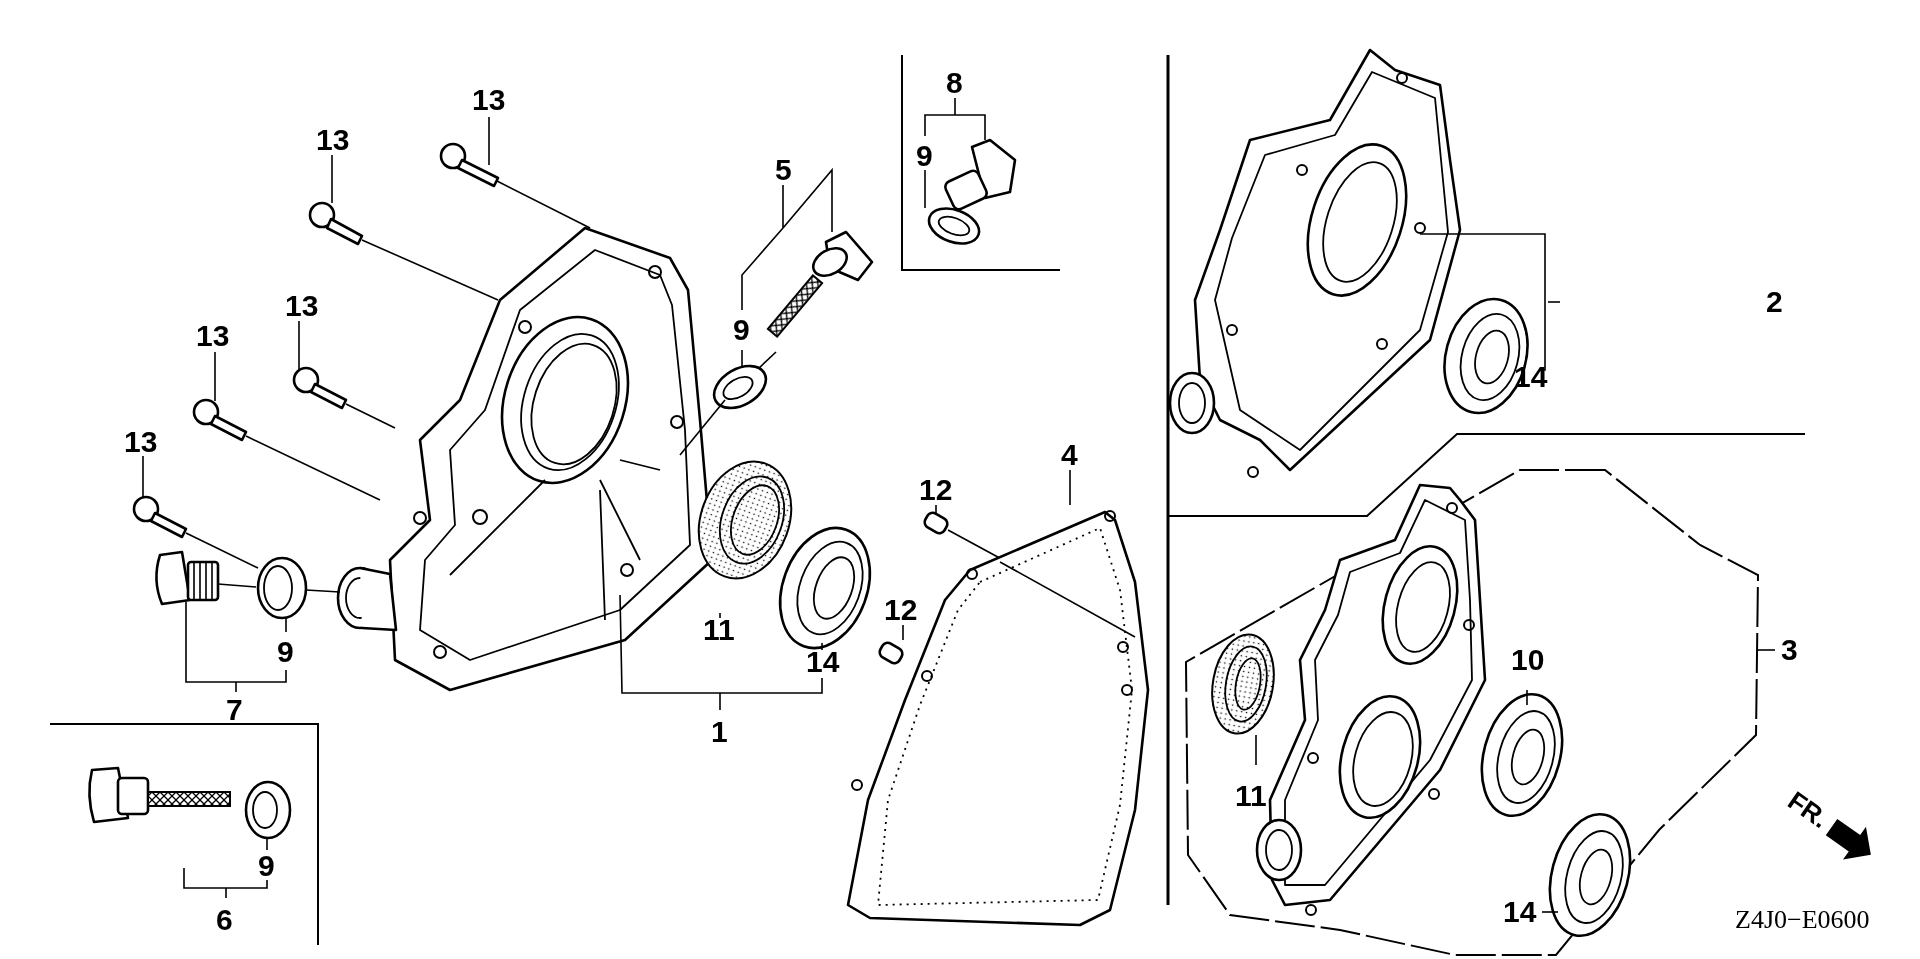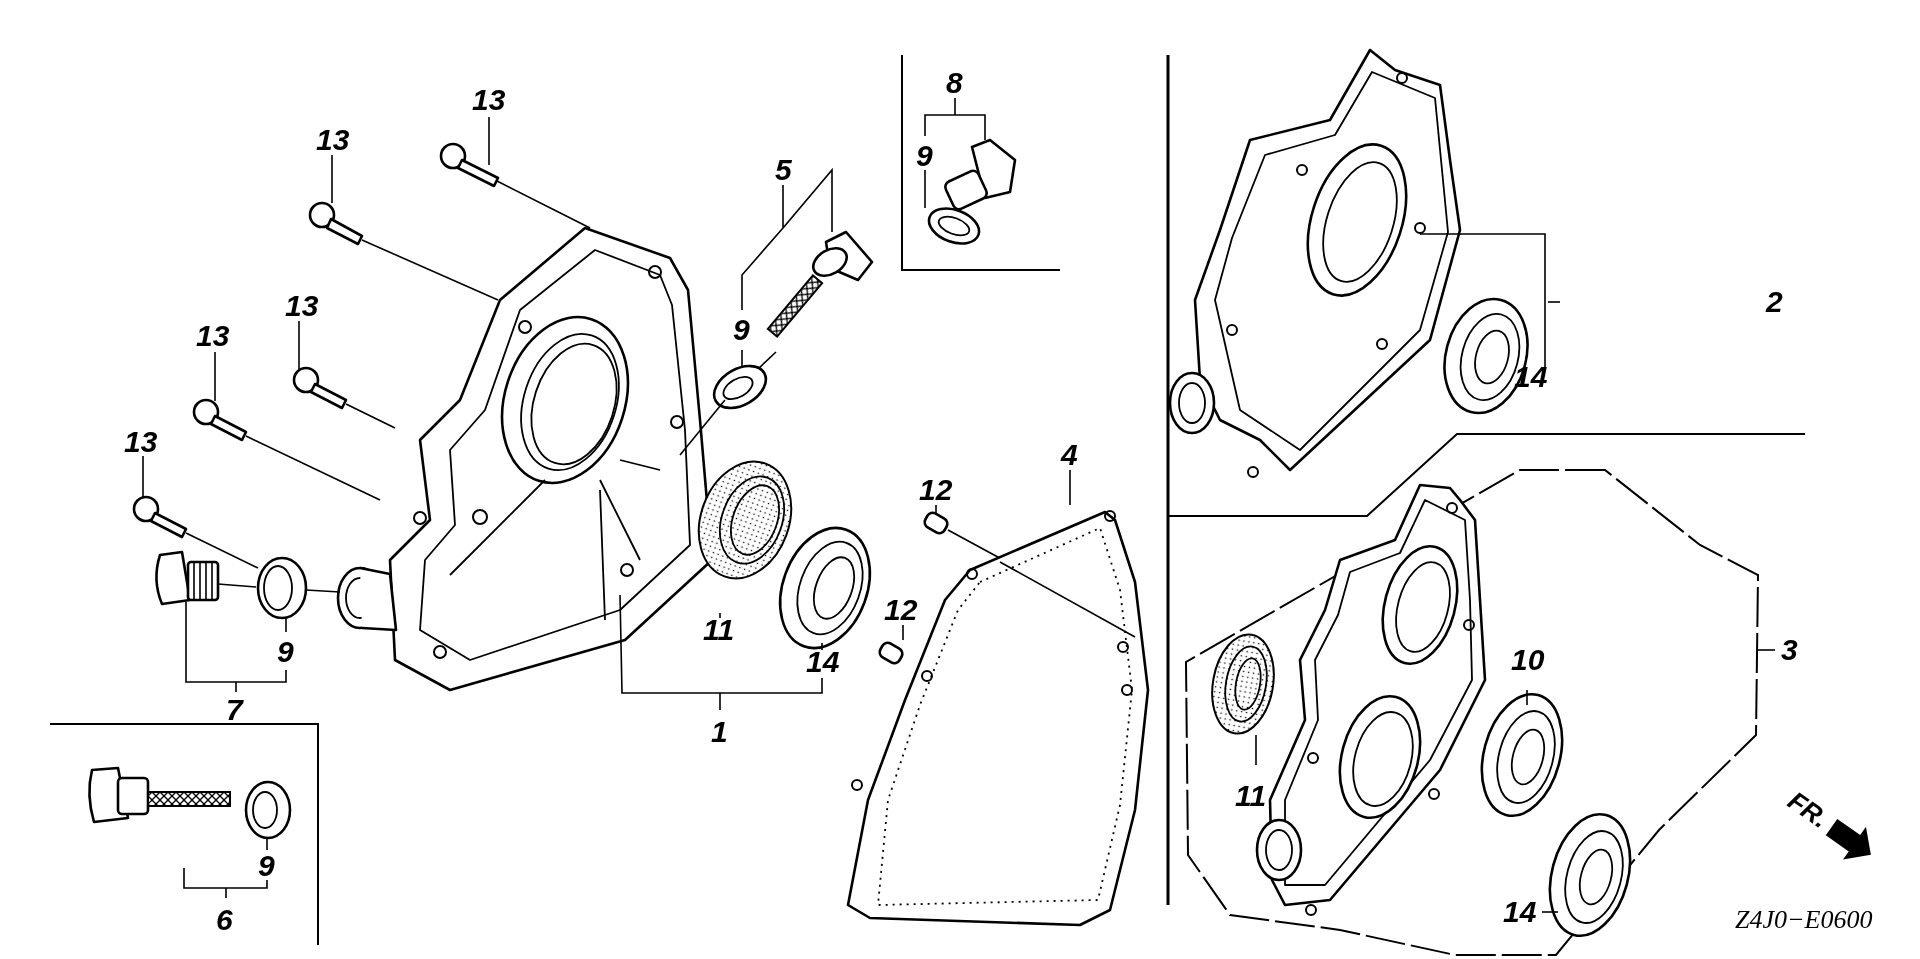--- a/index.html
+++ b/index.html
@@ -1,17 +1,17 @@
 <!DOCTYPE html>
 <html><head>
 <meta charset="utf-8">
 <style>
   html, body { margin: 0; padding: 0; background: #ffffff; }
   body { width: 1920px; height: 959px; overflow: hidden; position: relative; font-family: "Liberation Sans", sans-serif; }
-  #stage { position: absolute; left: 0; top: 0; width: 1920px; height: 959px; font-style: italic; }
+  #stage { position: absolute; left: 0; top: 0; width: 1920px; height: 959px; }
   svg text.callout { font-family: "Liberation Sans", sans-serif; font-weight: bold; font-size: 30px; fill: #000; }
   svg text.code { font-family: "Liberation Serif", serif; font-size: 26px; fill: #000; }
   svg text.fr { font-family: "Liberation Sans", sans-serif; font-weight: bold; font-size: 26px; fill: #000; }
   .ln { stroke: #000; stroke-width: 2; fill: none; }
   .ln1 { stroke: #000; stroke-width: 1.6; fill: none; }
   .thick { stroke: #000; stroke-width: 3; fill: none; }
   .part { stroke: #000; stroke-width: 2.6; fill: #fff; stroke-linejoin: round; }
   .part-thin { stroke: #000; stroke-width: 1.8; fill: none; stroke-linejoin: round; }
   .dotted { fill: url(#dots); stroke: #000; stroke-width: 2; }
   .mesh { fill: url(#mesh); stroke: #000; stroke-width: 2; }

